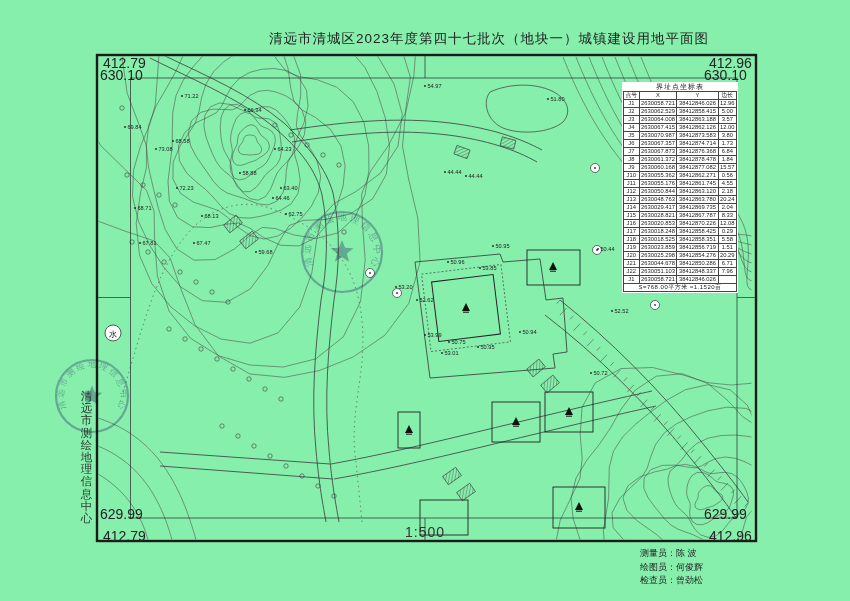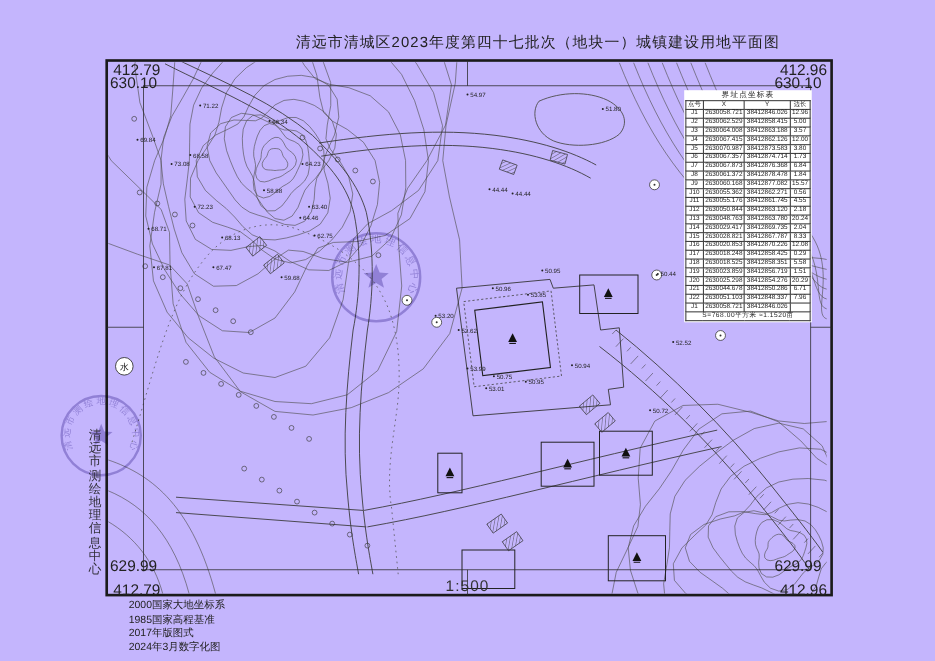--- a/index.html
+++ b/index.html
@@ -1,16 +1,16 @@
 <!DOCTYPE html>
 <html><head>
 <meta charset="utf-8">
 <style>
   html,body{margin:0;padding:0;background:#e8e8e6;}
-  .page{position:relative;width:850px;height:601px;background:#c4b5fd;overflow:hidden;
+  .page{position:relative;width:850px;height:601px;background:#86efac;overflow:hidden;
         font-family:"Liberation Sans",sans-serif;color:#1c1c1c;}
   .title{position:absolute;top:30px;left:489px;transform:translateX(-50%);
          font-size:13.5px;letter-spacing:1px;white-space:nowrap;color:#222;}
   #map-svg{position:absolute;left:0;top:0;}
   .corner{position:absolute;font-size:14px;color:#222;white-space:nowrap;}
   .ctable{position:absolute;left:622px;top:82px;background:#ffffff;padding:0 1px 1px 1px;}
   .ctable .ttitle{font-size:7px;text-align:center;line-height:9px;letter-spacing:1px;}
   .ctable table{border-collapse:collapse;}
   .ctable th,.ctable td{border:0.5px solid #444;font-weight:normal;
         font-size:5.8px;line-height:7px;height:7px;padding:0 1.5px;text-align:center;white-space:nowrap;}
@@ -459,27 +459,26 @@
           </tr>
         </tbody>
       <tfoot>
           <tr class="sumrow">
         <td colspan="4">S=768.00平方米 ≈1.1520亩</td>
       </tr>
         </tfoot>
     </table>
   </div>
 
-  <div class="foot-notes" id="foot-notes">
-      <div>2000国家大地坐标系</div>
-      <div>1985国家高程基准</div>
-      <div>2017年版图式</div>
-      <div>2024年3月数字化图</div>
+  <div class="scale">1:500</div>
+  <div class="credits" id="credits">
+      <div>测量员：陈  波</div>
+      <div>绘图员：何俊辉</div>
+      <div>检查员：曾劲松</div>
     </div>
-  <div class="scale">1:500</div>
 
   <div class="vtext" id="vtext">
       <div>清</div>
       <div>远</div>
       <div>市</div>
       <div>测</div>
       <div>绘</div>
       <div>地</div>
       <div>理</div>
       <div>信</div>

